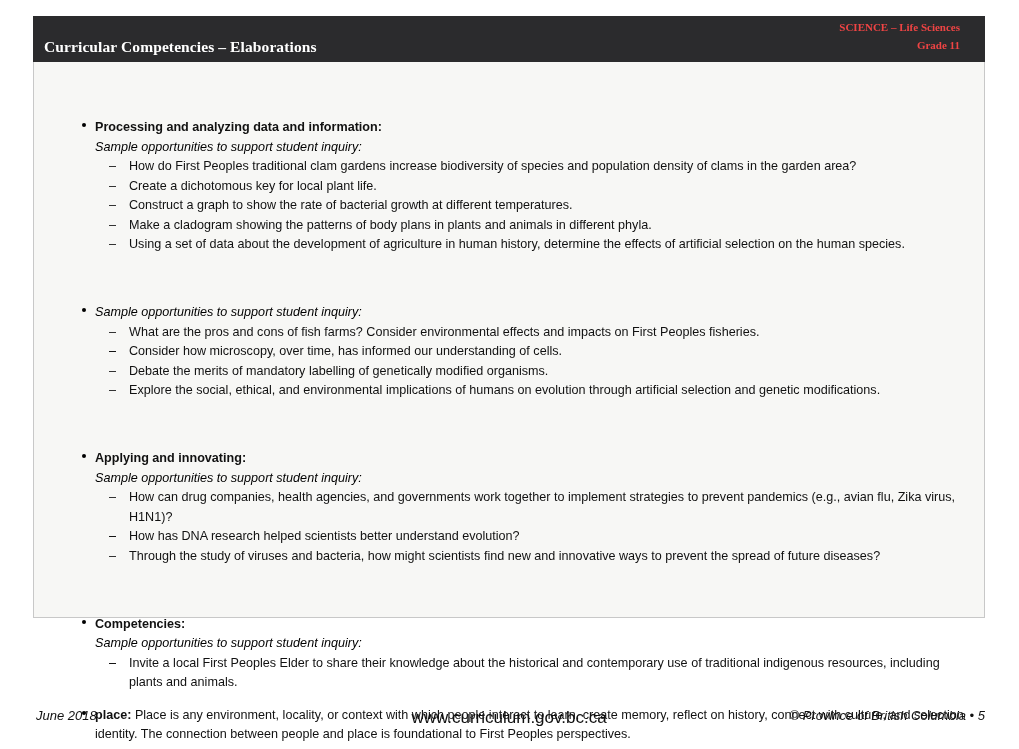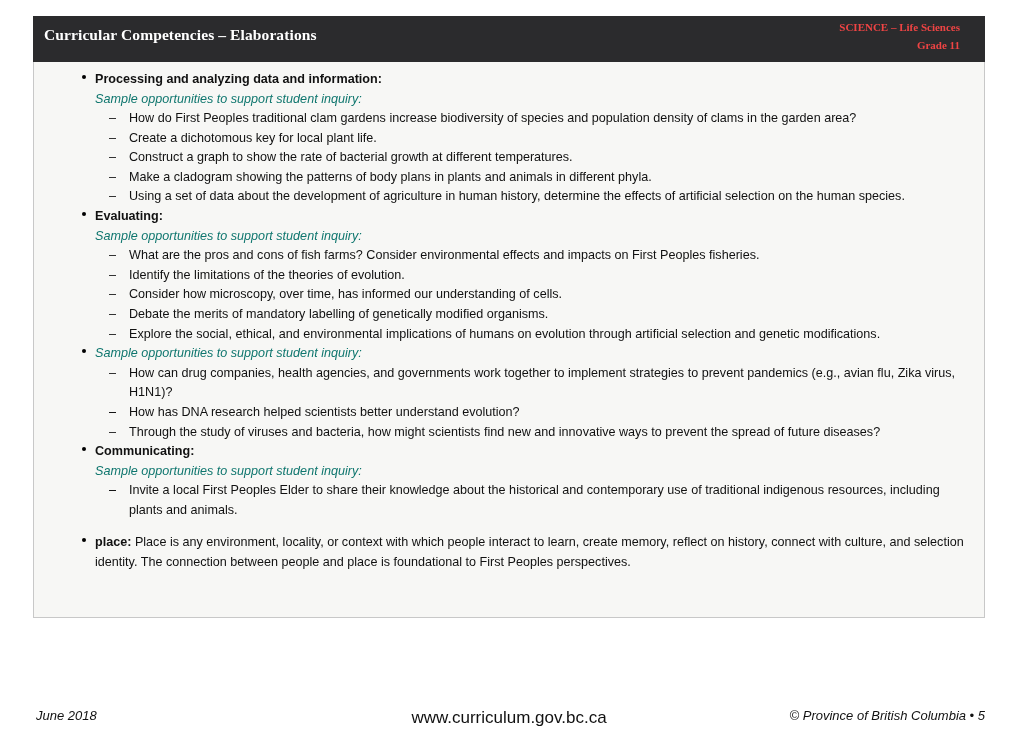--- a/index.html
+++ b/index.html
@@ -27,21 +27,21 @@
     left: 33px;
     top: 16px;
     width: 952px;
     height: 46px;
     background: #2b2b2d;
     box-sizing: border-box;
   }
   .header-left {
     position: absolute;
     left: 11px;
-    bottom: 18px;
+    bottom: 6px;
     color: #ffffff;
     font-family: "Liberation Serif", serif;
     font-weight: bold;
     font-size: 15.5px;
     letter-spacing: 0.1px;
     white-space: nowrap;
   }
   .header-right {
     position: absolute;
     right: 25px;
@@ -71,40 +71,41 @@
 
   ul.top-list {
     list-style: none;
     margin: 0;
     padding: 0;
   }
   li.top-item {
     position: relative;
     padding-left: 47px;
     margin-bottom: 0px;
+    margin-top: 48px;
   }
   li.top-item > .dot {
     position: absolute;
     left: 34px;
     top: 5px;
     width: 4px;
     height: 4px;
     border-radius: 50%;
     background: #000000;
   }
   .group-title {
     font-size: 12.6px;
     font-weight: bold;
     color: #111111;
     line-height: 19.5px;
   }
   .sample-line {
     font-size: 12.6px;
     font-style: italic;
-    color: #0f766e;
+    color: #000000;
     line-height: 19.6px;
     margin-top: 0px;
   }
 
   ul.sub-list {
     list-style: none;
     margin: 0 0 0 0;
     padding: 0;
   }
   li.sub-item {
@@ -212,48 +213,47 @@
           </li>
           <li class="sub-item">
             <span class="dash">–</span>
             <span>Using a set of data about the development of agriculture in human history, determine the effects of artificial selection on the human species.</span>
           </li>
         </ul>
       </li>
 
       <li class="top-item">
         <span class="dot"></span>
-        <div class="group-title">Evaluating:</div>
         <div class="sample-line">Sample opportunities to support student inquiry:</div>
         <ul class="sub-list">
           <li class="sub-item">
             <span class="dash">–</span>
             <span>What are the pros and cons of fish farms? Consider environmental effects and impacts on First Peoples fisheries.</span>
           </li>
           <li class="sub-item">
             <span class="dash">–</span>
-            <span>Identify the limitations of the theories of evolution.</span>
           </li>
           <li class="sub-item">
             <span class="dash">–</span>
             <span>Consider how microscopy, over time, has informed our understanding of cells.</span>
           </li>
           <li class="sub-item">
             <span class="dash">–</span>
             <span>Debate the merits of mandatory labelling of genetically modified organisms.</span>
           </li>
           <li class="sub-item">
             <span class="dash">–</span>
             <span>Explore the social, ethical, and environmental implications of humans on evolution through artificial selection and genetic modifications.</span>
           </li>
         </ul>
       </li>
 
       <li class="top-item">
         <span class="dot"></span>
+        <div class="group-title">Applying and innovating:</div>
         <div class="sample-line">Sample opportunities to support student inquiry:</div>
         <ul class="sub-list">
           <li class="sub-item">
             <span class="dash">–</span>
             <span>How can drug companies, health agencies, and governments work together to implement strategies to prevent pandemics (e.g., avian flu, Zika virus, H1N1)?</span>
           </li>
           <li class="sub-item">
             <span class="dash">–</span>
           </li>
           <li class="sub-item">
@@ -262,21 +262,21 @@
           </li>
           <li class="sub-item">
             <span class="dash">–</span>
             <span>Through the study of viruses and bacteria, how might scientists find new and innovative ways to prevent the spread of future diseases?</span>
           </li>
         </ul>
       </li>
 
       <li class="top-item">
         <span class="dot"></span>
-        <div class="group-title">Communicating:</div>
+        <div class="group-title">Competencies:</div>
         <div class="sample-line">Sample opportunities to support student inquiry:</div>
         <ul class="sub-list">
           <li class="sub-item">
             <span class="dash">–</span>
           </li>
           <li class="sub-item">
             <span class="dash">–</span>
             <span>Invite a local First Peoples Elder to share their knowledge about the historical and contemporary use of traditional indigenous resources, including plants and animals.</span>
           </li>
         </ul>

